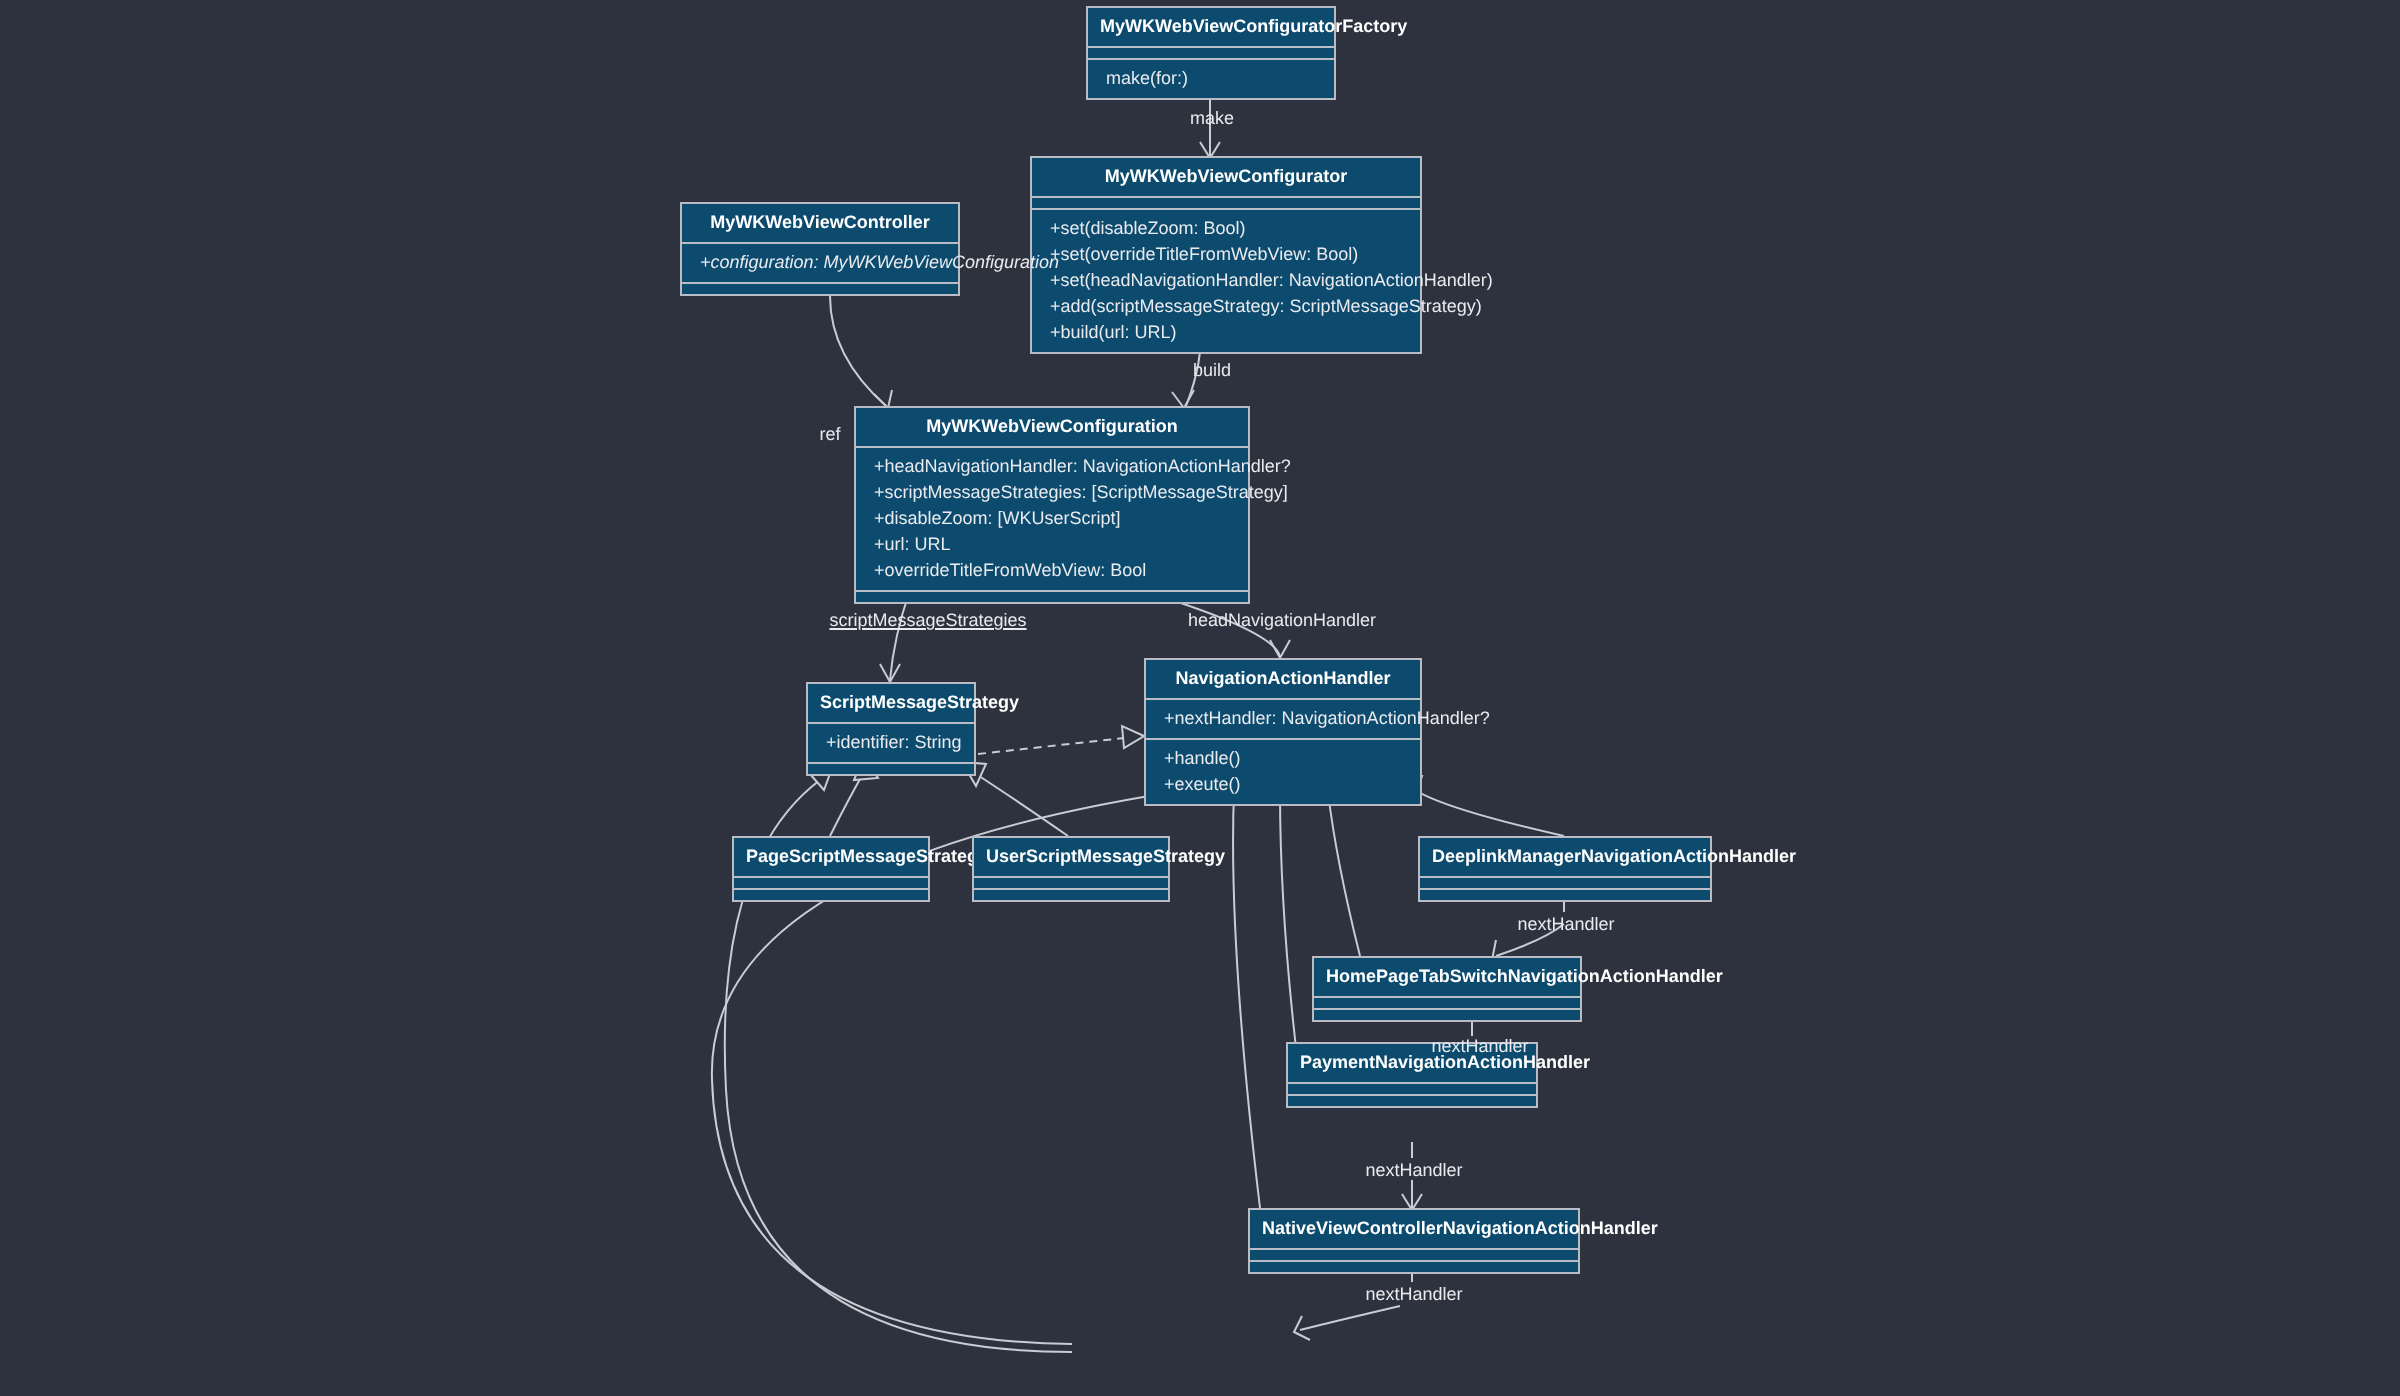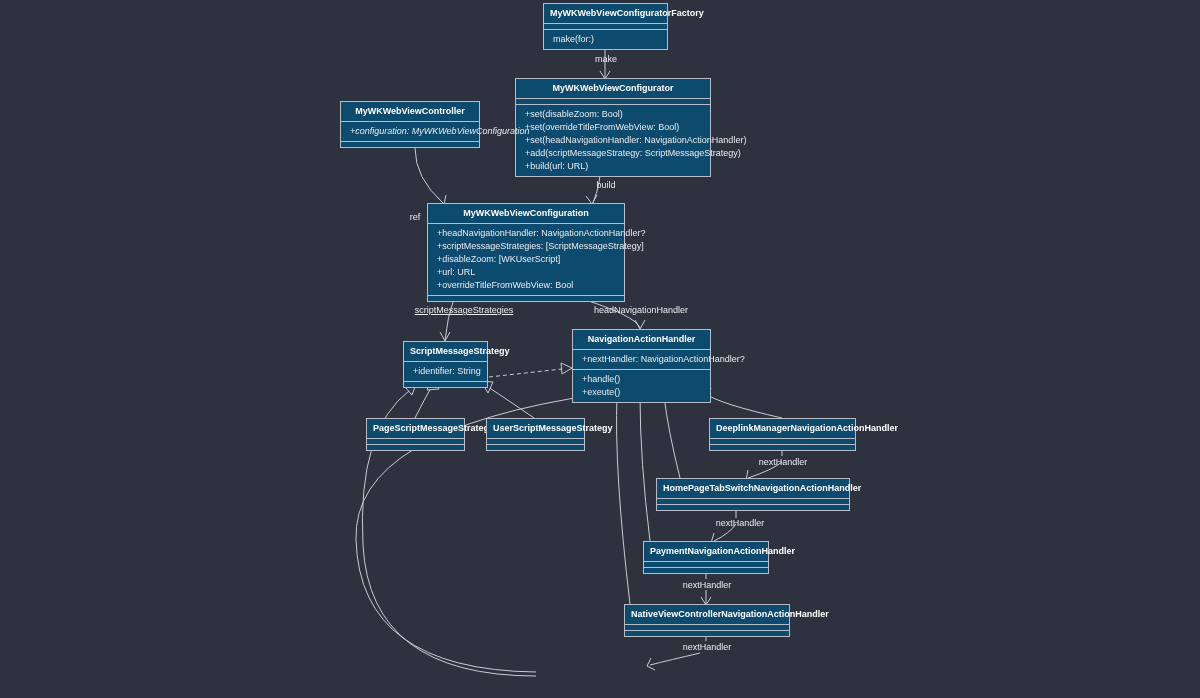--- a/index.html
+++ b/index.html
@@ -237,29 +237,29 @@
   </div>
 
   <div class="umlbox" style="left:709px;top:418px;width:147px;">
     <div class="uml-title">DeeplinkManagerNavigationActionHandler</div>
     <div class="uml-sep"></div>
     <div class="uml-compartment empty"></div>
     <div class="uml-sep"></div>
     <div class="uml-compartment empty"></div>
   </div>
 
-  <div class="umlbox" style="left:656px;top:478px;width:194px;">
+  <div class="umlbox" style="left:656px;top:478px;width:135px;">
     <div class="uml-title">HomePageTabSwitchNavigationActionHandler</div>
     <div class="uml-sep"></div>
     <div class="uml-compartment empty"></div>
     <div class="uml-sep"></div>
     <div class="uml-compartment empty"></div>
   </div>
 
-  <div class="umlbox" style="left:643px;top:541px;width:126px;">
+  <div class="umlbox" style="left:643px;top:521px;width:126px;">
     <div class="uml-title">PaymentNavigationActionHandler</div>
     <div class="uml-sep"></div>
     <div class="uml-compartment empty"></div>
     <div class="uml-sep"></div>
     <div class="uml-compartment empty"></div>
   </div>
 
   <div class="umlbox" style="left:624px;top:604px;width:166px;">
     <div class="uml-title">NativeViewControllerNavigationActionHandler</div>
     <div class="uml-sep"></div>

